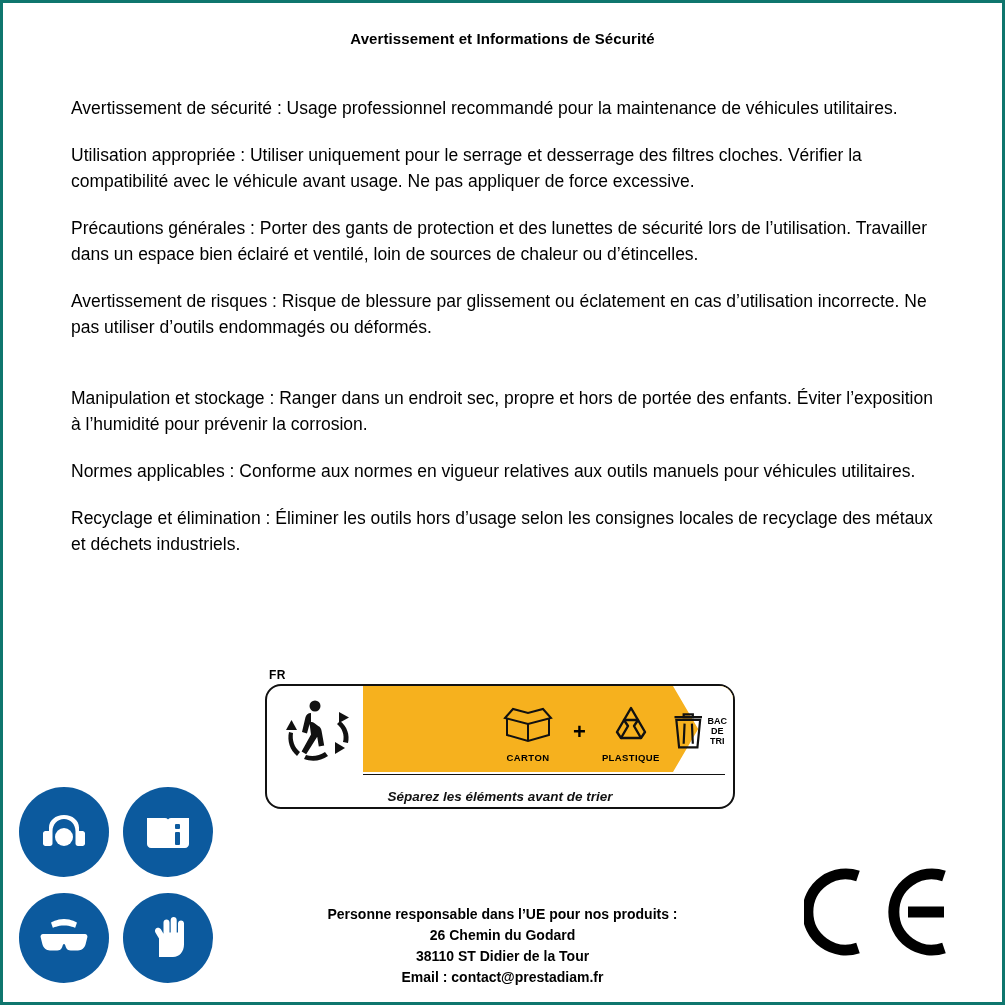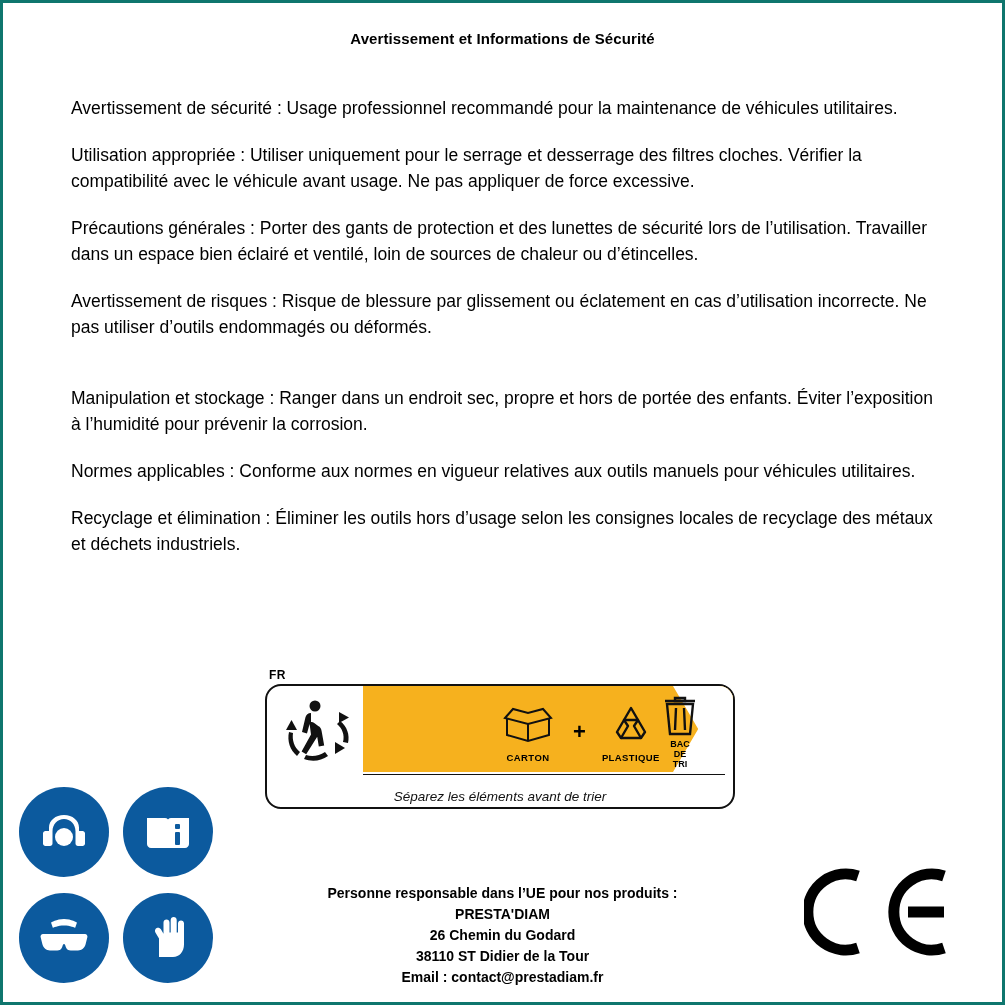--- a/index.html
+++ b/index.html
@@ -161,45 +161,45 @@
     letter-spacing: 0.4px;
     margin-top: 8px;
   }
   .plus {
     font-size: 22px;
     font-weight: bold;
     line-height: 1;
   }
   .tri-bin {
     position: absolute;
-    right: 24px;
+    right: 6px;
     top: 4px;
     width: 58px;
     height: 80px;
     display: flex;
-    flex-direction: column;
     align-items: center;
     justify-content: center;
   }
   .tri-bin .bintext {
     font-size: 9px;
     font-weight: bold;
     line-height: 10px;
     text-align: center;
     margin-top: 1px;
   }
   .tri-foot {
     position: absolute;
     left: 0;
     right: 0;
     bottom: 3px;
     text-align: center;
     font-size: 13.5px;
     font-style: italic;
     color: #111;
+    font-weight: bold;
   }
   .tri-sep {
     position: absolute;
     left: 96px;
     right: 8px;
     top: 88px;
     border-top: 1.5px solid #111;
   }
 
   
@@ -367,20 +367,19 @@
         <g fill="none" stroke="#000000" stroke-width="11">
           <path d="M54 14 A38 38 0 1 0 54 86"></path>
           <path d="M140 14 A38 38 0 1 0 140 86"></path>
           <path d="M104 50 L140 50"></path>
         </g>
       </svg>
     </div>
 
     <div class="resp">
       <div>Personne responsable dans l’UE pour nos produits :</div>
-      <div>PRESTA'DIAM</div>
       <div>26 Chemin du Godard</div>
       <div>38110 ST Didier de la Tour</div>
       <div>Email : contact@prestadiam.fr</div>
     </div>
 
   </div>
 </div>
 
 </body></html>

